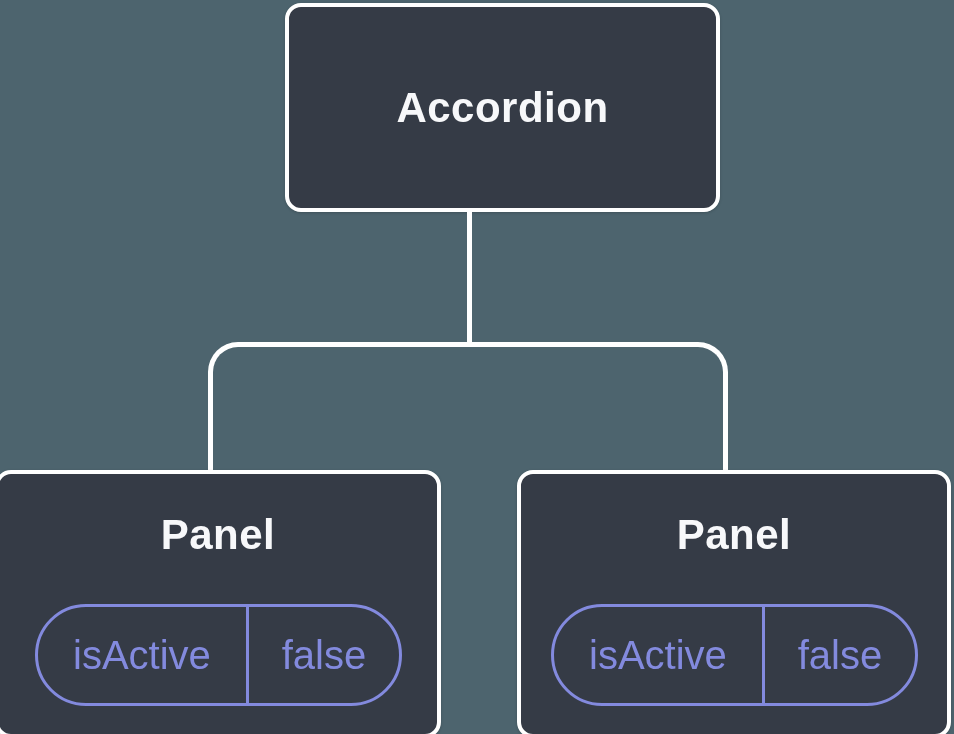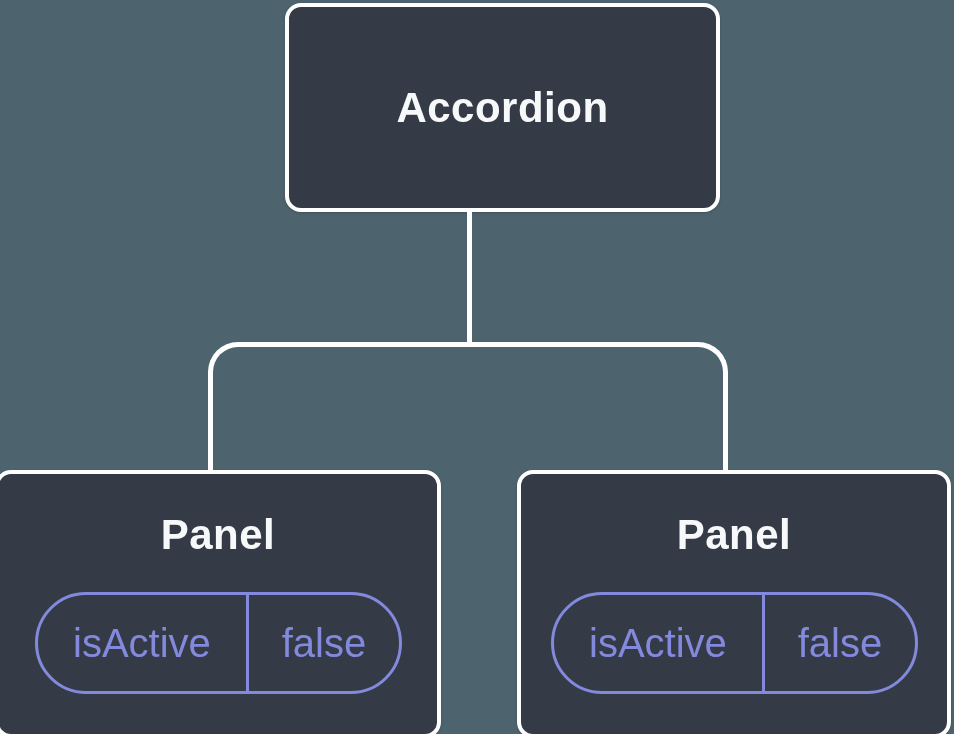--- a/index.html
+++ b/index.html
@@ -62,21 +62,21 @@
     display: flex;
     flex-direction: column;
     align-items: center;
     padding-top: 36px;
   }
   .panel-left  { left: -5px;  width: 446px; }
   .panel-right { left: 517px; width: 434px; }
 
   
   .prop-pill {
-    margin-top: 32px;
+    margin-top: 44px;
     width: 367px;
     height: 102px;
     box-sizing: border-box;
     border: 3px solid var(--prop-accent, #838ade);
     border-radius: 51px;
     display: flex;
     align-items: stretch;
     overflow: hidden;
   }
   .prop-cell {

